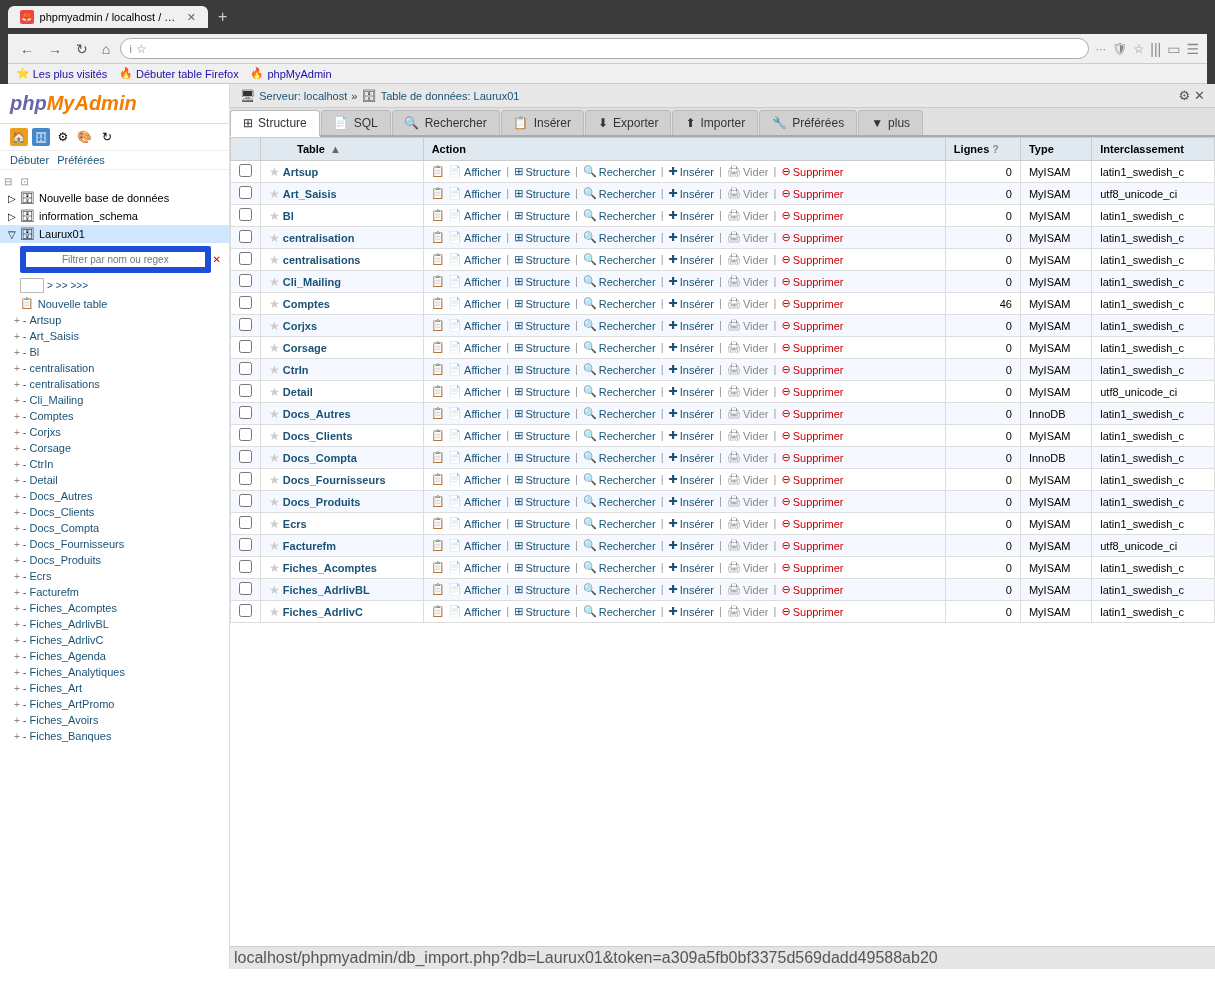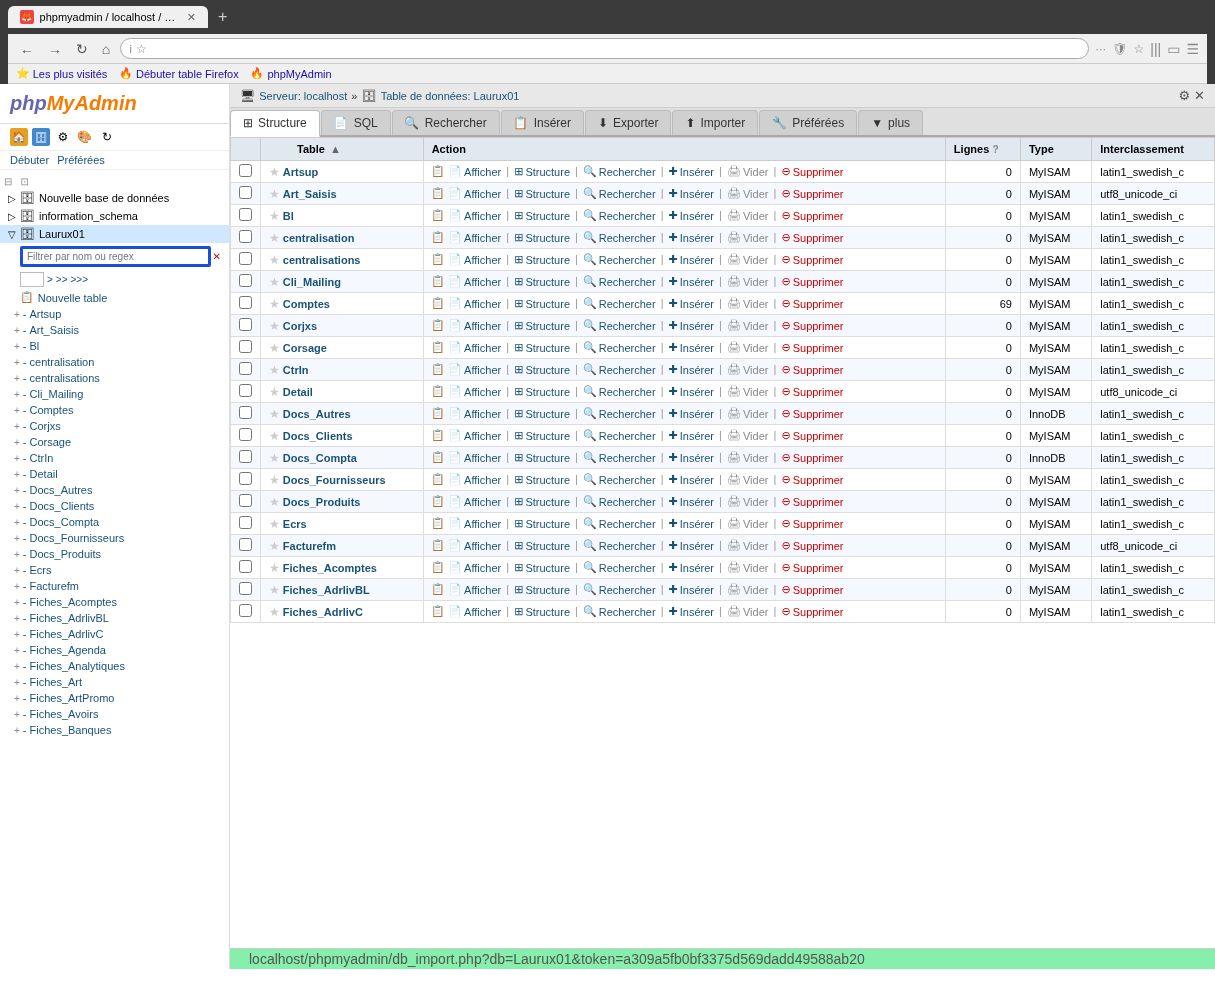--- a/index.html
+++ b/index.html
@@ -30,21 +30,21 @@
     .sidebar-icons { display: flex; gap: 4px; padding: 4px 10px; border-bottom: 1px solid #eee; }
     .sidebar-icon { width: 18px; height: 18px; border-radius: 2px; cursor: pointer; display: flex; align-items: center; justify-content: center; font-size: 11px; }
     .sidebar-recents { display: flex; gap: 8px; padding: 3px 10px; border-bottom: 1px solid #eee; font-size: 11px; color: #555; }
     .sidebar-recents a { color: #1a5276; text-decoration: none; }
 
     .db-tree { padding: 4px 0; }
     .db-item { padding: 2px 8px; display: flex; align-items: center; gap: 4px; cursor: pointer; font-size: 11px; }
     .db-item.active { background: #d0e8ff; }
 
     .filter-box { display: flex; align-items: center; gap: 2px; padding: 3px 8px; }
-    .filter-input { flex: 1; font-size: 10px; border: 3px solid #1d4ed8; padding: 2px 4px; border-radius: 2px; }
+    .filter-input { flex: 1; font-size: 10px; border: 6px solid #1d4ed8; padding: 2px 4px; border-radius: 2px; text-align: center; }
     .filter-clear { font-size: 10px; color: #c00; cursor: pointer; background: none; border: none; }
 
     .page-nav { display: flex; align-items: center; gap: 3px; padding: 2px 8px; font-size: 11px; }
     .page-input { width: 24px; font-size: 10px; border: 1px solid #bbb; padding: 1px 2px; text-align: center; }
     .page-btn { font-size: 10px; cursor: pointer; background: none; border: none; color: #1a5276; }
 
     .new-table-btn { padding: 2px 8px; font-size: 11px; color: #1a5276; cursor: pointer; display: flex; align-items: center; gap: 4px; }
 
     .table-item { padding: 2px 6px 2px 14px; display: flex; align-items: center; gap: 3px; cursor: pointer; font-size: 11px; color: #1a5276; }
     .table-item .t-icon { color: #888; font-size: 10px; }
@@ -81,21 +81,21 @@
     .action-link.gray { color: #888; }
 
     .star-icon { color: #ccc; cursor: pointer; font-size: 12px; }
 
     .checkbox-col { width: 20px; text-align: center; }
 
     .rows-col { text-align: right; }
     .help-icon { color: #888; font-size: 10px; cursor: pointer; }
 
     
-    .status-bar { background: #86efac; padding: 2px 19px; font-size: 14px; color: #555; border-top: 1px solid #ccc; }
+    .status-bar { background: #e5e5e5; padding: 2px 4px; font-size: 16px; color: #555; border-top: 1px solid #ccc; }
   </style>
 </head>
 <body>
 
 <div class="browser-chrome">
   <div class="browser-titlebar">
     <div class="browser-tab">
       <span class="favicon" style="background:#e44;font-size:9px;color:#fff;display:flex;align-items:center;justify-content:center;">🦊</span>
       <span class="tab-title">phpmyadmin / localhost / La...</span>
       <span class="close-btn">✕</span>
@@ -696,21 +696,21 @@
       <a href="#" class="action-link gray">
         <span>🖨</span>
         <span>Vider</span>
       </a>
       <span style="color:#999;margin:0 2px;">|</span>
       <a href="#" class="action-link red">
         <span style="color:#c00;">⊖</span>
         <span>Supprimer</span>
       </a>
     </td>
-    <td class="rows-col">69</td>
+    <td class="rows-col">46</td>
     <td>MyISAM</td>
     <td>latin1_swedish_c</td>
   </tr>
             <tr>
     <td class="checkbox-col">
       <input type="checkbox" style="">
     </td>
     <td>
       <span class="star-icon">★</span>
       <a href="#" class="table-name-link">Corjxs</a>

